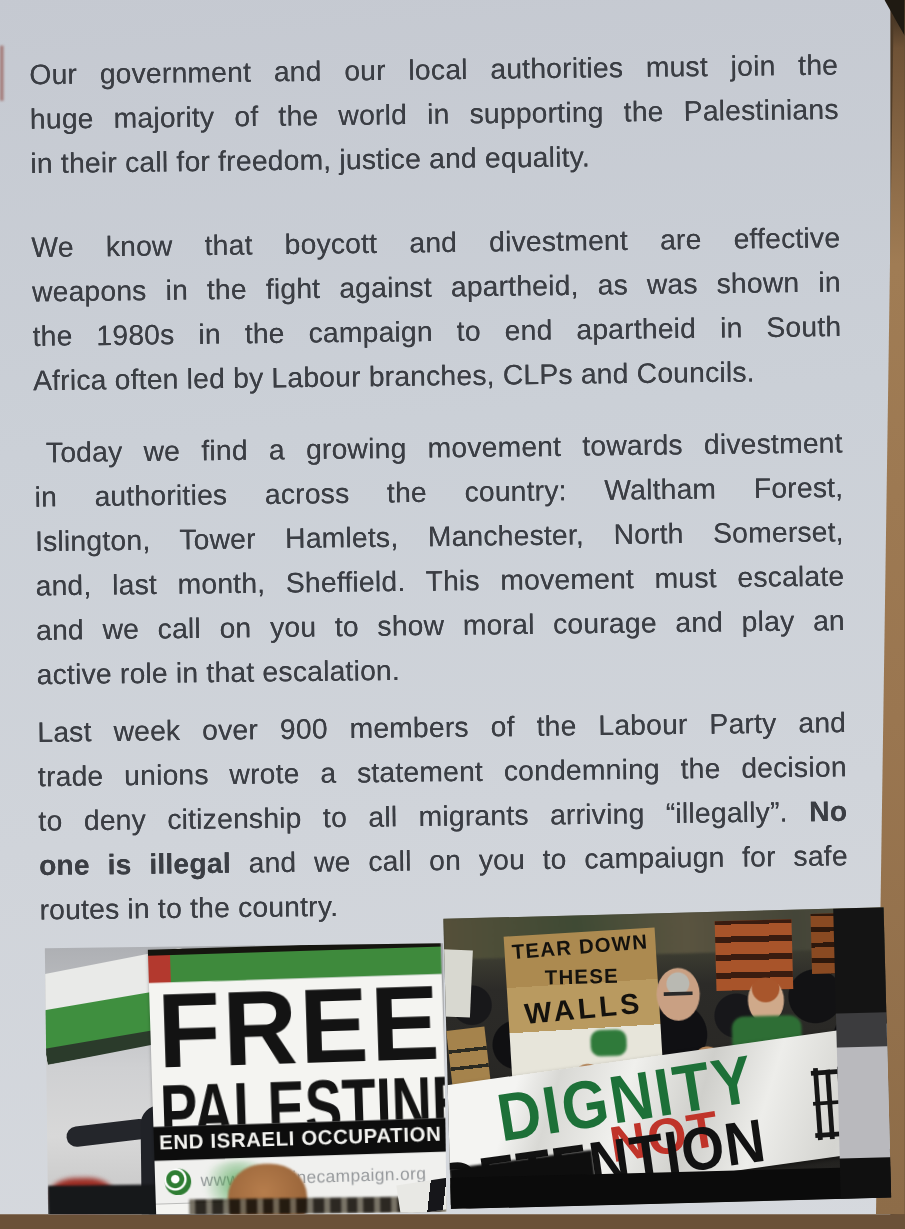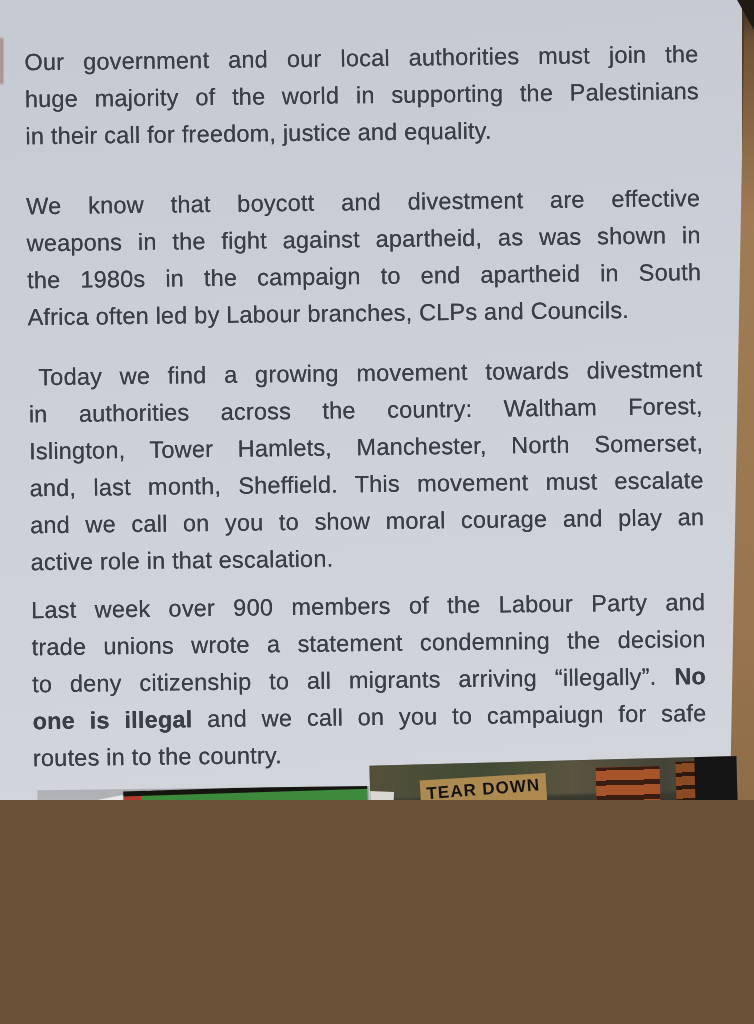--- a/index.html
+++ b/index.html
@@ -1,16 +1,16 @@
 <!DOCTYPE html>
 <html><head>
 <meta charset="utf-8">
 <style>
   html,body{margin:0;padding:0;background:#6b5138;}
-  .scene{position:relative;width:754px;height:800px;overflow:hidden;
+  .scene{position:relative;width:754px;height:1012px;overflow:hidden;
          background:linear-gradient(180deg,#5c452e,#8a6a48 30%,#96714c 70%,#7c5e40);
          font-family:"Liberation Sans",sans-serif;}
   
   .paper{position:absolute;left:0;top:-6px;width:742px;height:1036px;
          background:linear-gradient(175deg,#c5c9d1 0%,#cbd0d7 35%,#d0d4da 65%,#d6d9de 100%);
          box-shadow:2px 0 6px rgba(0,0,0,.35);}
   .desk-edge{position:absolute;right:0;top:0;width:24px;height:100%;
          background:linear-gradient(180deg,#2e251a 0,#6f5236 40px,#a07c54 220px,#9a7650 600px,#8d6c48 100%);
          clip-path:polygon(62% 0,100% 0,100% 100%,0 100%);}
   .corner-dark{position:absolute;right:0;top:0;width:26px;height:30px;background:#1f1a12;

